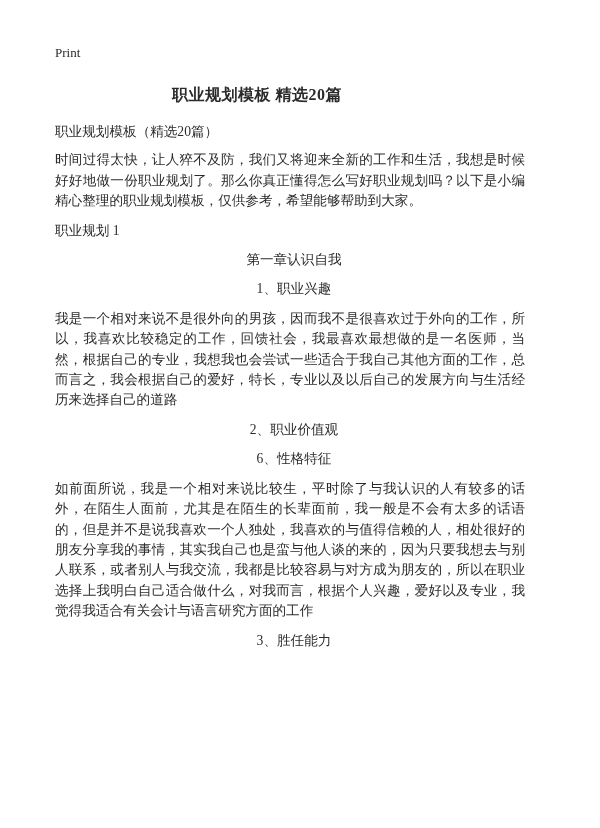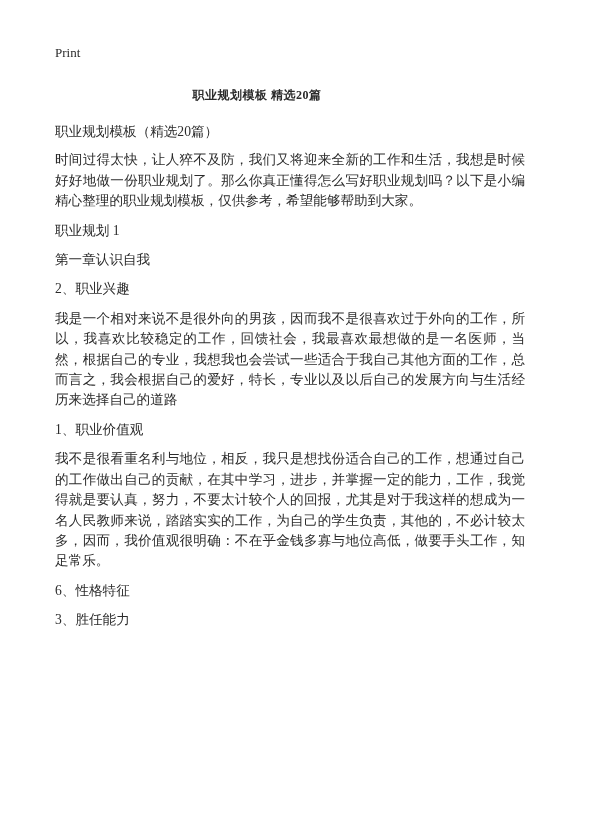--- a/index.html
+++ b/index.html
@@ -21,37 +21,38 @@
     line-height: 20.4px;
   }
   .print-label {
     font-size: 13px;
     line-height: 14px;
     margin: 0;
     color: #2b2b2b;
     cursor: pointer;
   }
   .doc-title {
-    font-size: 12px;
+    font-size: 16px;
     font-weight: bold;
     line-height: 22px;
     text-align: center;
     margin: 24px 74px 13px 0;
     letter-spacing: 0.5px;
   }
   .doc-subtitle {
     margin: 16px 0 8px 0;
   }
   p.body-text {
     margin: 0 8px 9px 0;
     text-align: justify;
     text-justify: inter-ideograph;
   }
   p.block-heading {
     margin: 0 0 9px 0;
+    text-align: center;
   }
   p.section-heading {
     font-weight: normal;
     margin: 0 0 9px 0;
   }
 </style>
 </head>
 <body>
 
 <div class="page">
@@ -60,22 +61,22 @@
   <h1 class="doc-title">职业规划模板 精选20篇</h1>
 
   <p class="doc-subtitle">职业规划模板（精选20篇）</p>
 
   <p class="body-text">时间过得太快，让人猝不及防，我们又将迎来全新的工作和生活，我想是时候好好地做一份职业规划了。那么你真正懂得怎么写好职业规划吗？以下是小编精心整理的职业规划模板，仅供参考，希望能够帮助到大家。</p>
 
   <p class="section-heading">职业规划 1</p>
 
   <p class="block-heading">第一章认识自我</p>
 
-  <p class="block-heading">2、职业兴趣</p>
+  <p class="block-heading">1、职业兴趣</p>
   <p class="body-text">我是一个相对来说不是很外向的男孩，因而我不是很喜欢过于外向的工作，所以，我喜欢比较稳定的工作，回馈社会，我最喜欢最想做的是一名医师，当然，根据自己的专业，我想我也会尝试一些适合于我自己其他方面的工作，总而言之，我会根据自己的爱好，特长，专业以及以后自己的发展方向与生活经历来选择自己的道路</p>
 
-  <p class="block-heading">1、职业价值观</p>
-  <p class="body-text">我不是很看重名利与地位，相反，我只是想找份适合自己的工作，想通过自己的工作做出自己的贡献，在其中学习，进步，并掌握一定的能力，工作，我觉得就是要认真，努力，不要太计较个人的回报，尤其是对于我这样的想成为一名人民教师来说，踏踏实实的工作，为自己的学生负责，其他的，不必计较太多，因而，我价值观很明确：不在乎金钱多寡与地位高低，做要手头工作，知足常乐。</p>
+  <p class="block-heading">2、职业价值观</p>
 
   <p class="block-heading">6、性格特征</p>
+  <p class="body-text">如前面所说，我是一个相对来说比较生，平时除了与我认识的人有较多的话外，在陌生人面前，尤其是在陌生的长辈面前，我一般是不会有太多的话语的，但是并不是说我喜欢一个人独处，我喜欢的与值得信赖的人，相处很好的朋友分享我的事情，其实我自己也是蛮与他人谈的来的，因为只要我想去与别人联系，或者别人与我交流，我都是比较容易与对方成为朋友的，所以在职业选择上我明白自己适合做什么，对我而言，根据个人兴趣，爱好以及专业，我觉得我适合有关会计与语言研究方面的工作</p>
 
   <p class="block-heading">3、胜任能力</p>
 </div>
 
 </body></html>

